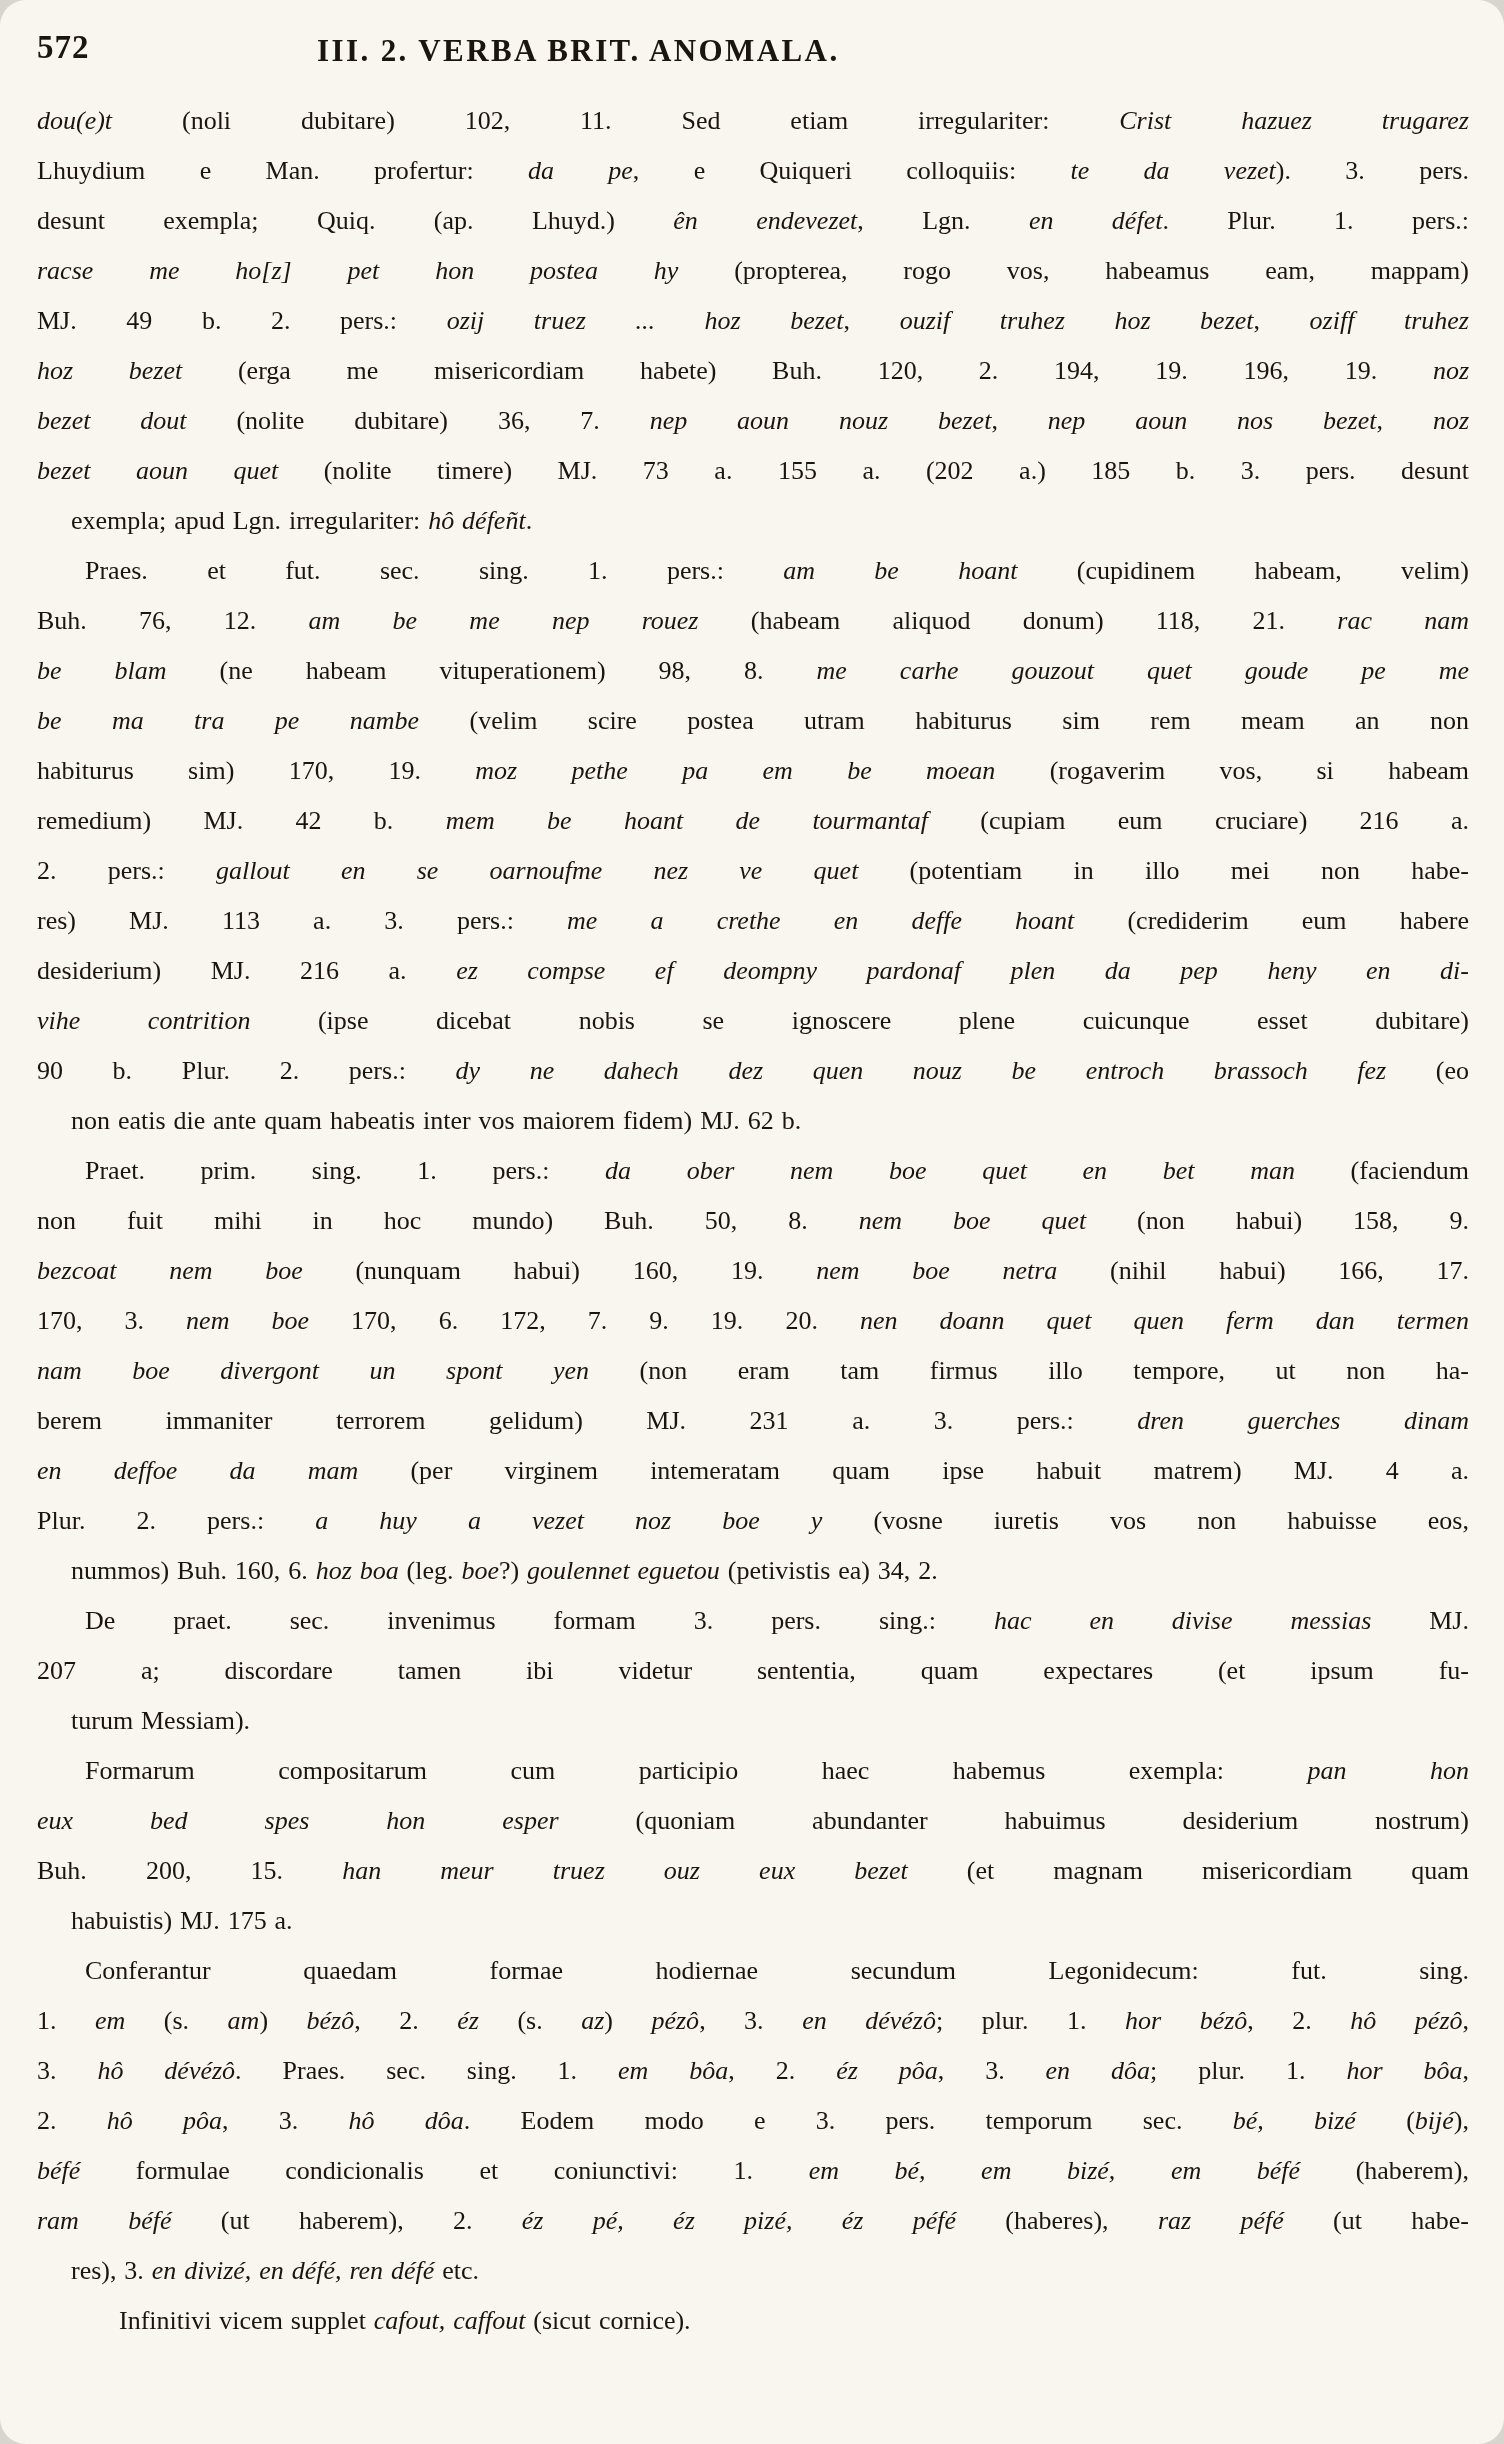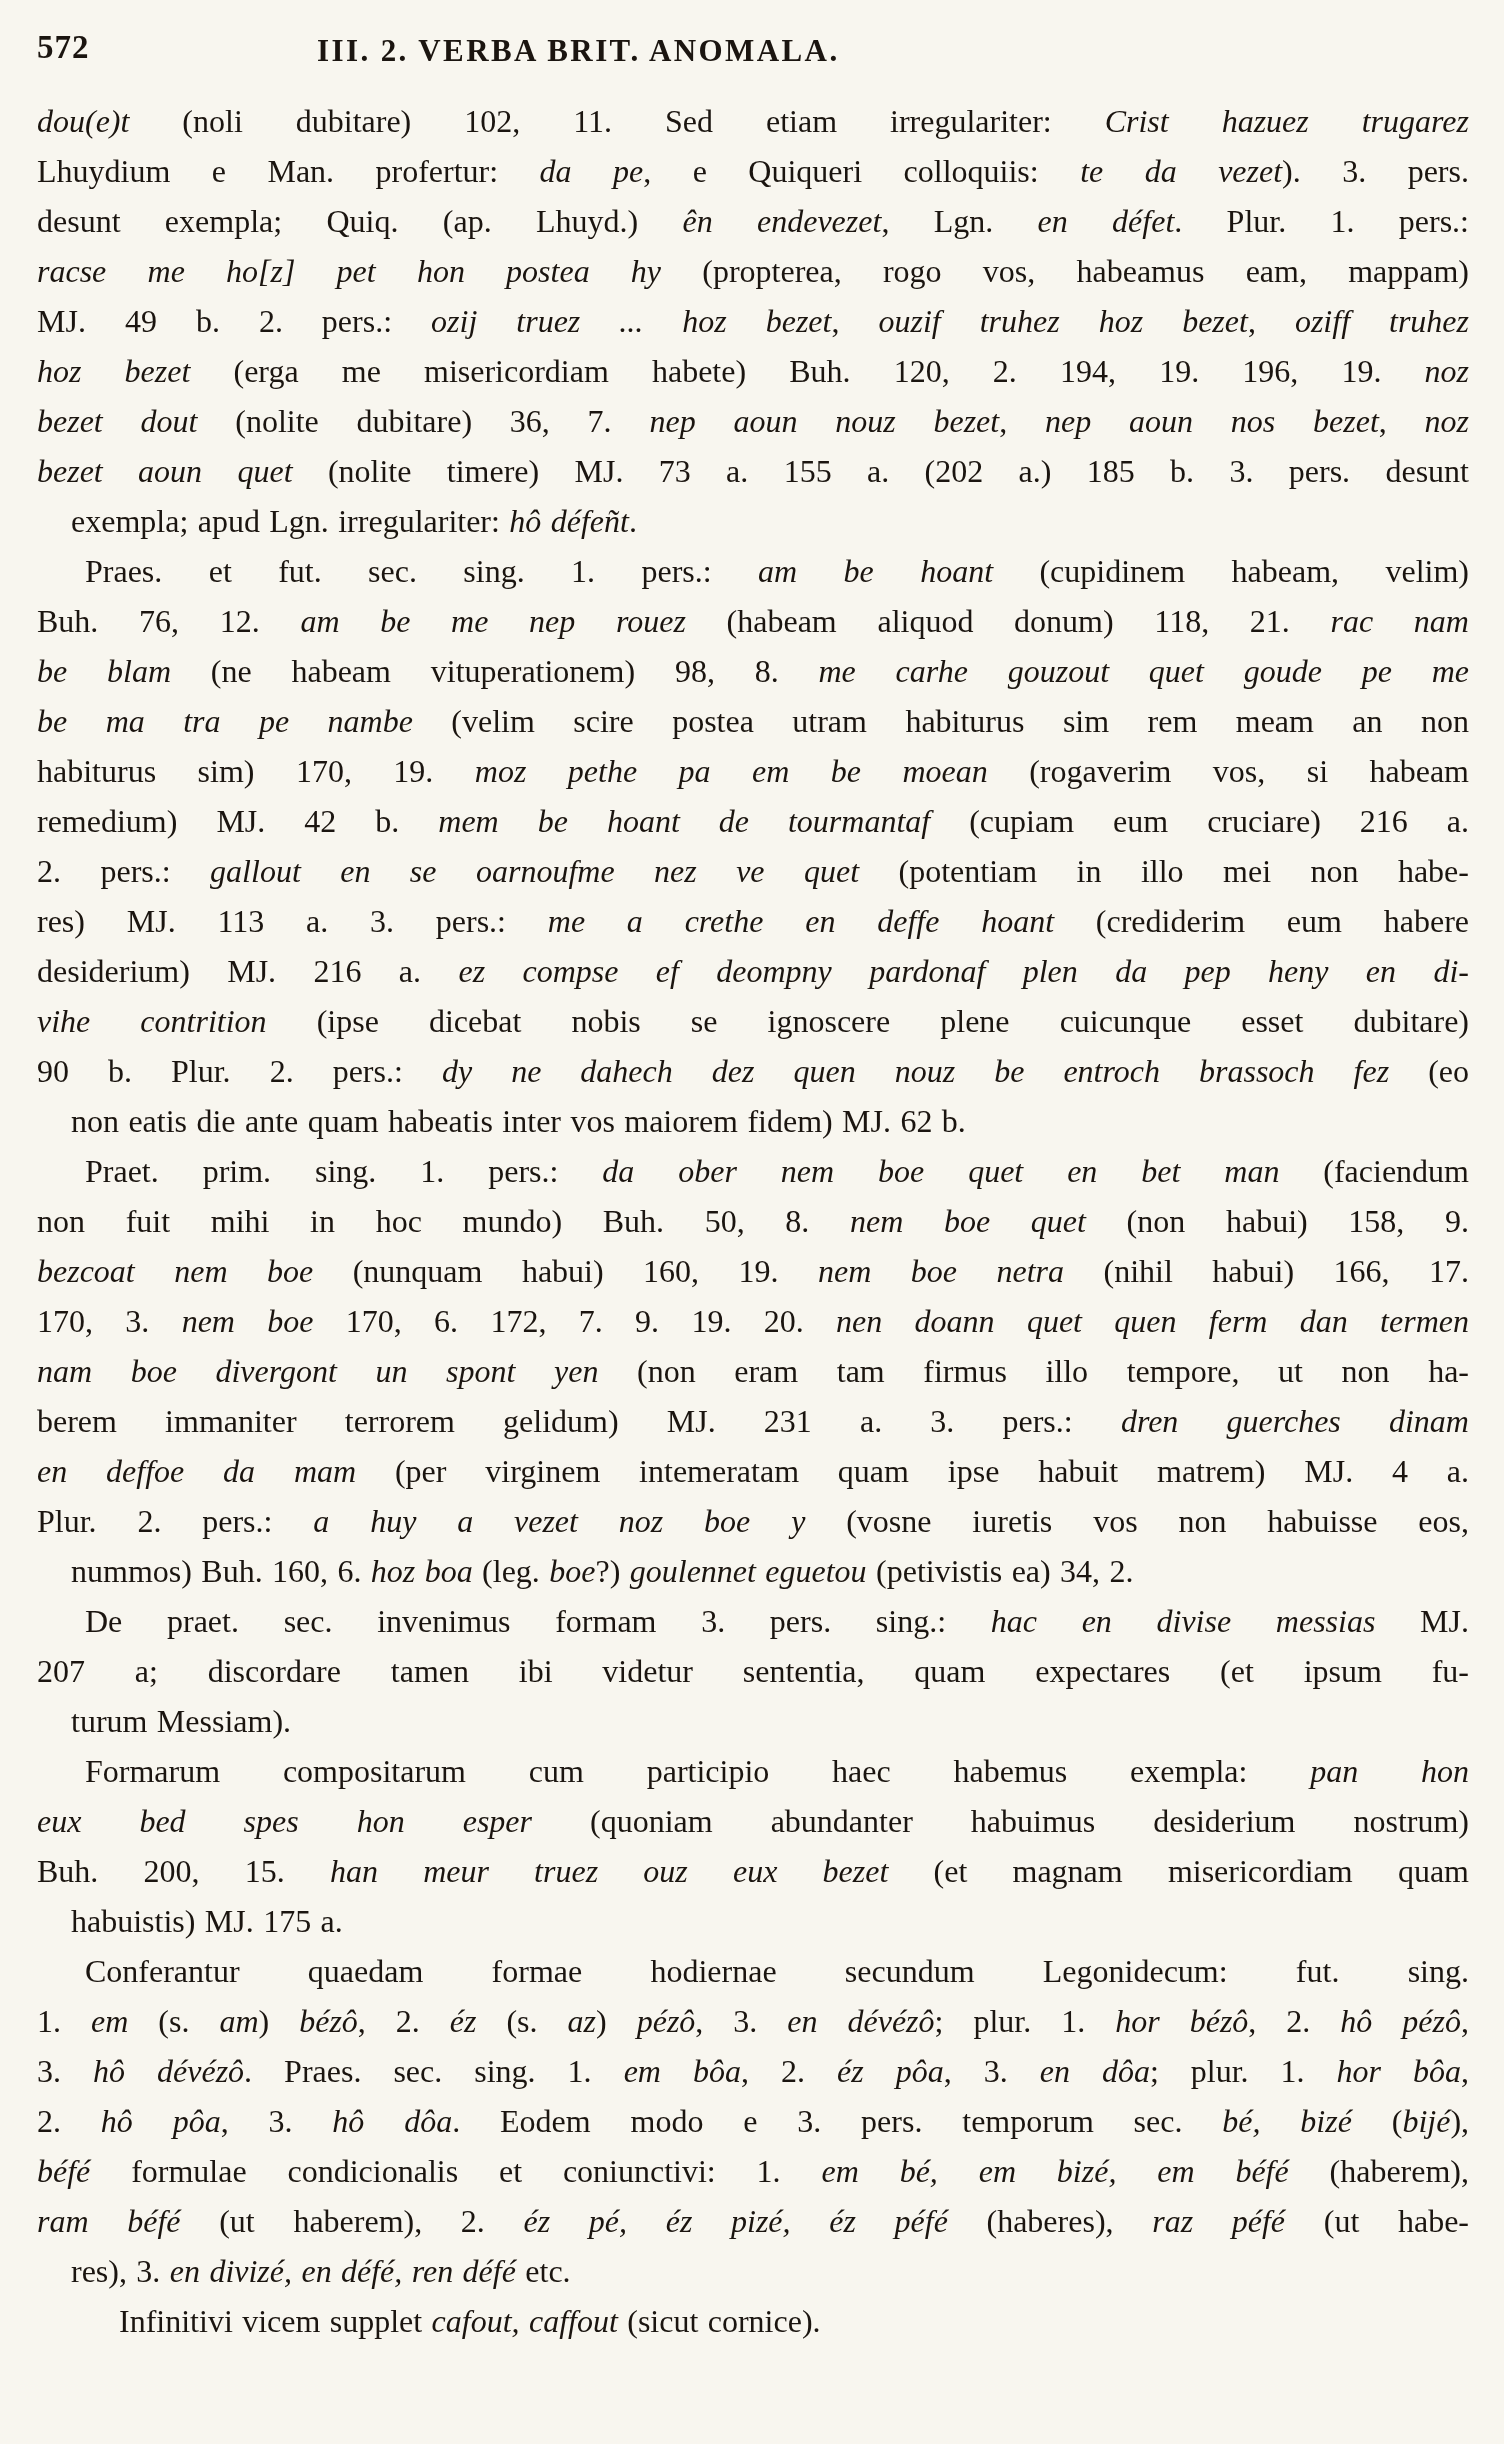--- a/index.html
+++ b/index.html
@@ -5,20 +5,21 @@
   * { box-sizing: border-box; }
   html, body { margin: 0; padding: 0; background: #d8d5cd; }
   .page {
     position: relative;
     width: 1504px;
     height: 2444px;
     margin: 0 auto;
     padding: 25px 35px 0 37px;
     overflow: hidden;
     font-family: "Liberation Serif", "DejaVu Serif", serif;
+    border-radius: 26px;
   }
   .page-header {
     position: relative;
     height: 58px;
     font-weight: bold;
   }
   .page-number {
     position: absolute;
     left: 0;
     top: 3.8px;
@@ -27,21 +28,21 @@
   }
   .running-title {
     position: absolute;
     left: 280px;
     top: 7.7px;
     font-size: 31px;
     letter-spacing: 2.4px;
   }
   .page-body { margin-top: 13.4px; }
   .line {
-    font-size: 32px;
+    font-size: 26px;
     line-height: 50px;
     height: 50px;
     overflow: hidden;
     text-align: justify;
     text-align-last: justify;
     word-spacing: 1.4px;
     white-space: normal;
   }
   .line.last { text-align-last: left; margin-left: 34px; }
   .line.indent { text-indent: 48px; }

